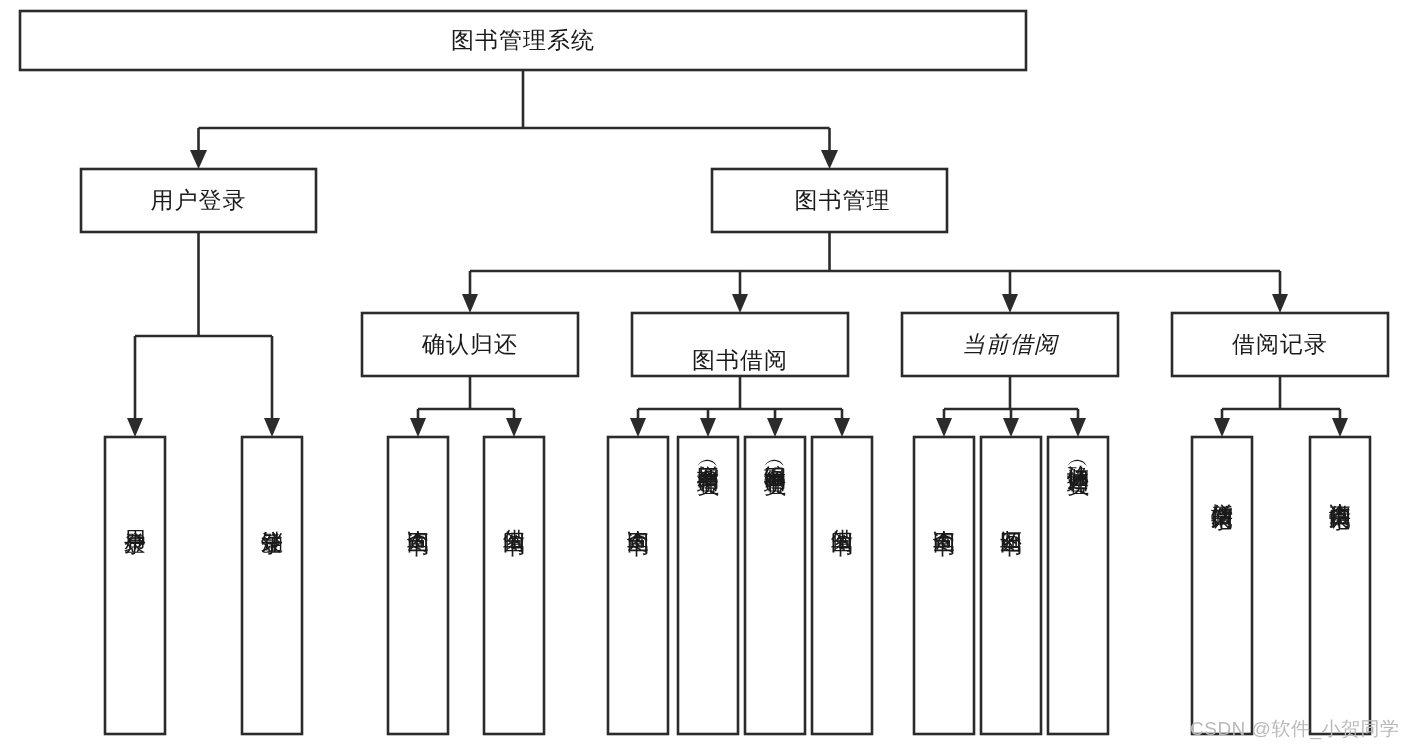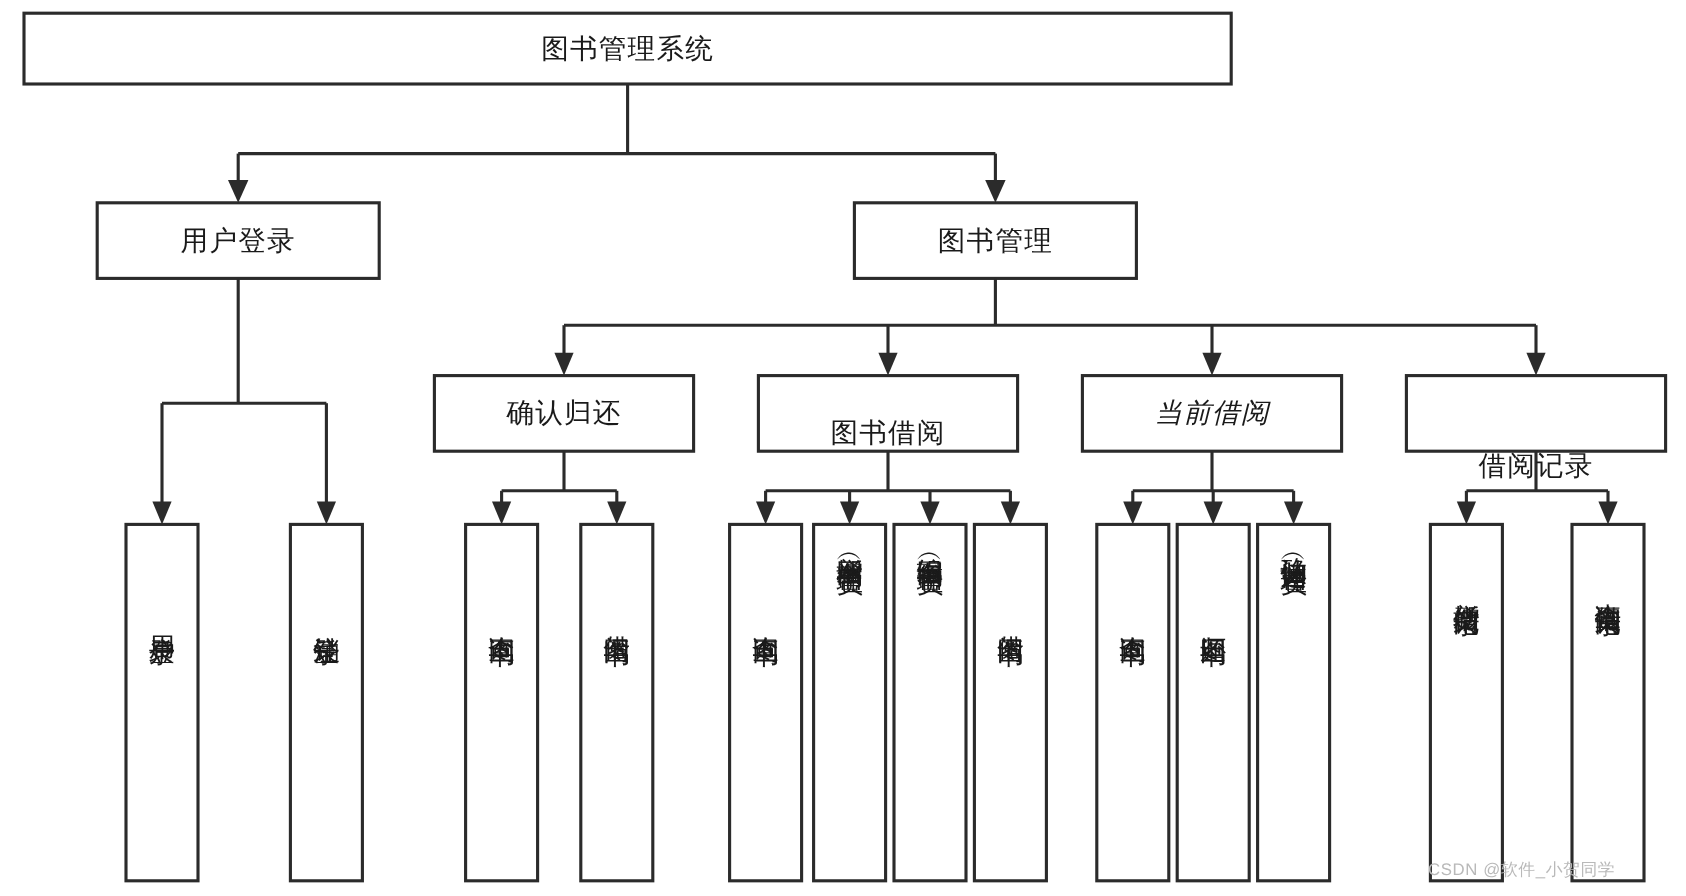--- a/index.html
+++ b/index.html
@@ -70,21 +70,21 @@
     font-size: 23px;
     color: #1a1a1a;
     white-space: nowrap;
     letter-spacing: 1px;
   }
   #watermark {
     position: absolute;
     left: 1190px;
     top: 716px;
     font-family: "Liberation Sans", "DejaVu Sans", sans-serif;
-    font-size: 14px;
+    font-size: 19px;
     color: #b9b9b9;
     white-space: nowrap;
     letter-spacing: 0.5px;
     user-select: none;
   }
 </style>
 </head>
 <body>
 
 <div id="diagram-root">
@@ -192,33 +192,33 @@
     <rect class="node-box" x="1192" y="437" width="60" height="297"></rect>
     <rect class="node-box" x="1310" y="437" width="60" height="297"></rect>
   </svg>
 
   <div class="horiz-label-wrap" style="left:20px;  top:11px;  width:1006px; height:59px;">
     <span>图书管理系统</span>
   </div>
   <div class="horiz-label-wrap" style="left:81px;  top:169px; width:235px; height:63px;">
     <span>用户登录</span>
   </div>
-  <div class="horiz-label-wrap" style="left:712px; top:169px; width:235px; height:63px;">
+  <div class="horiz-label-wrap" style="left:712px; top:169px; width:235px; height:63px;padding-left:13px;">
     <span>图书管理</span>
   </div>
   <div class="horiz-label-wrap" style="left:362px; top:313px; width:216px; height:63px;">
     <span>确认归还</span>
   </div>
   <div class="horiz-label-wrap" style="left:632px; top:313px; width:216px; height:63px;align-items:flex-end;">
     <span>图书借阅</span>
   </div>
   <div class="horiz-label-wrap" style="left:902px; top:313px; width:216px; height:63px;font-style:italic;">
     <span>当前借阅</span>
   </div>
-  <div class="horiz-label-wrap" style="left:1172px; top:313px; width:216px; height:63px;margin-top:44px;">
+  <div class="horiz-label-wrap" style="left:1172px; top:313px; width:216px; height:63px;">
     <span>借阅记录</span>
   </div>
 
   <div class="vert-label-wrap" style="left:105px;  top:437px; width:60px; height:297px; padding-top:75px;">
     <span>用户登录</span>
   </div>
   <div class="vert-label-wrap" style="left:242px;  top:437px; width:60px; height:297px; padding-top:75px;">
     <span>注销登录</span>
   </div>
   <div class="vert-label-wrap" style="left:388px;  top:437px; width:60px; height:297px; padding-top:75px;">

